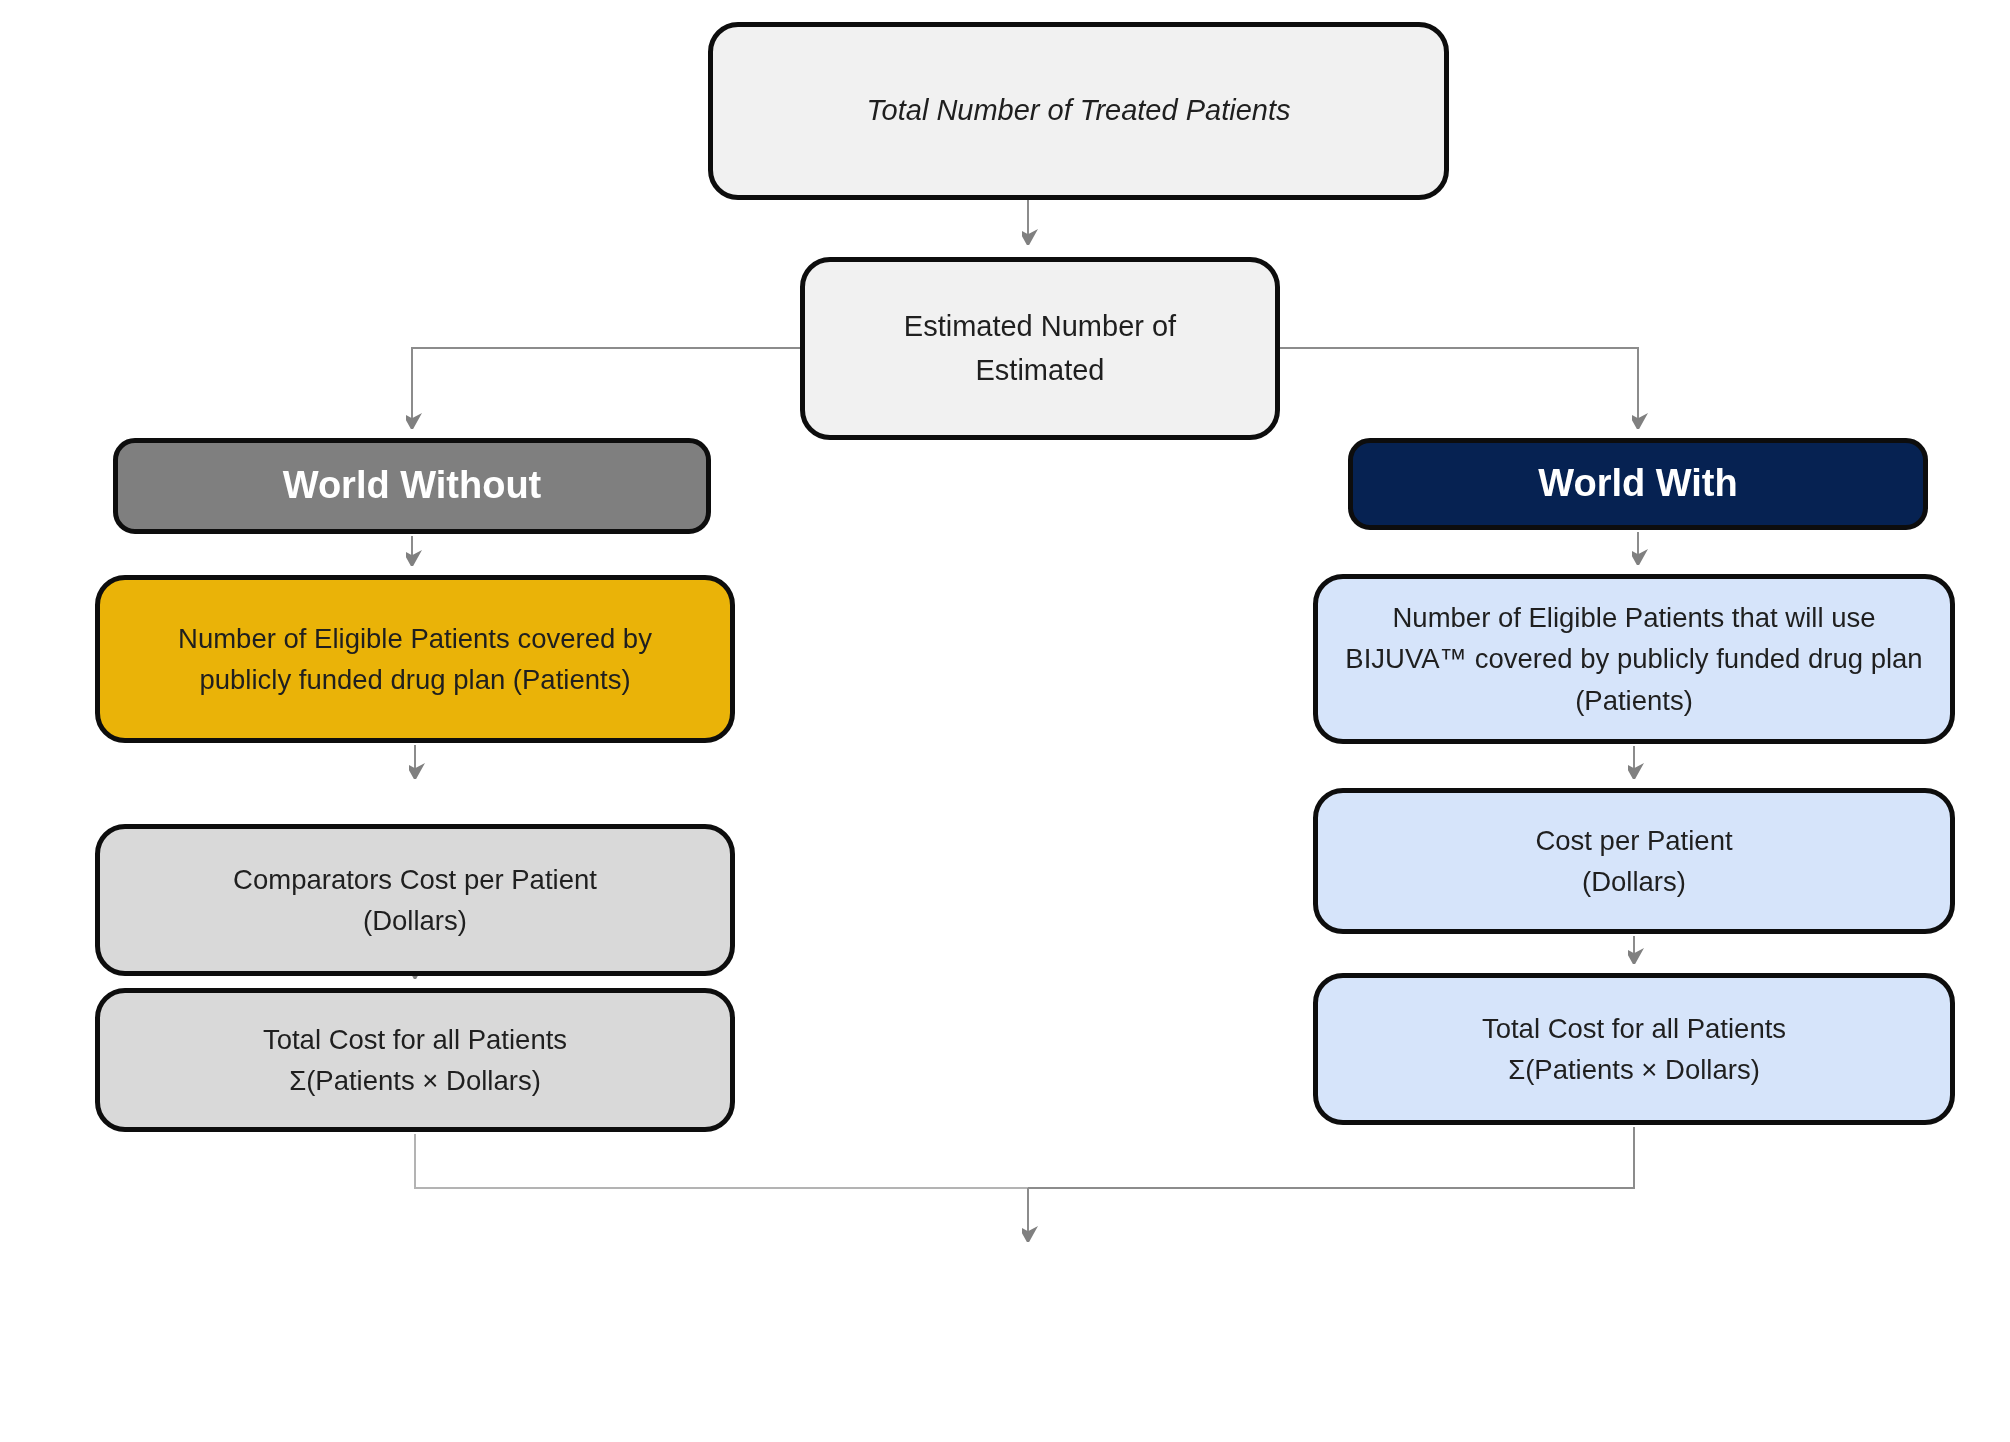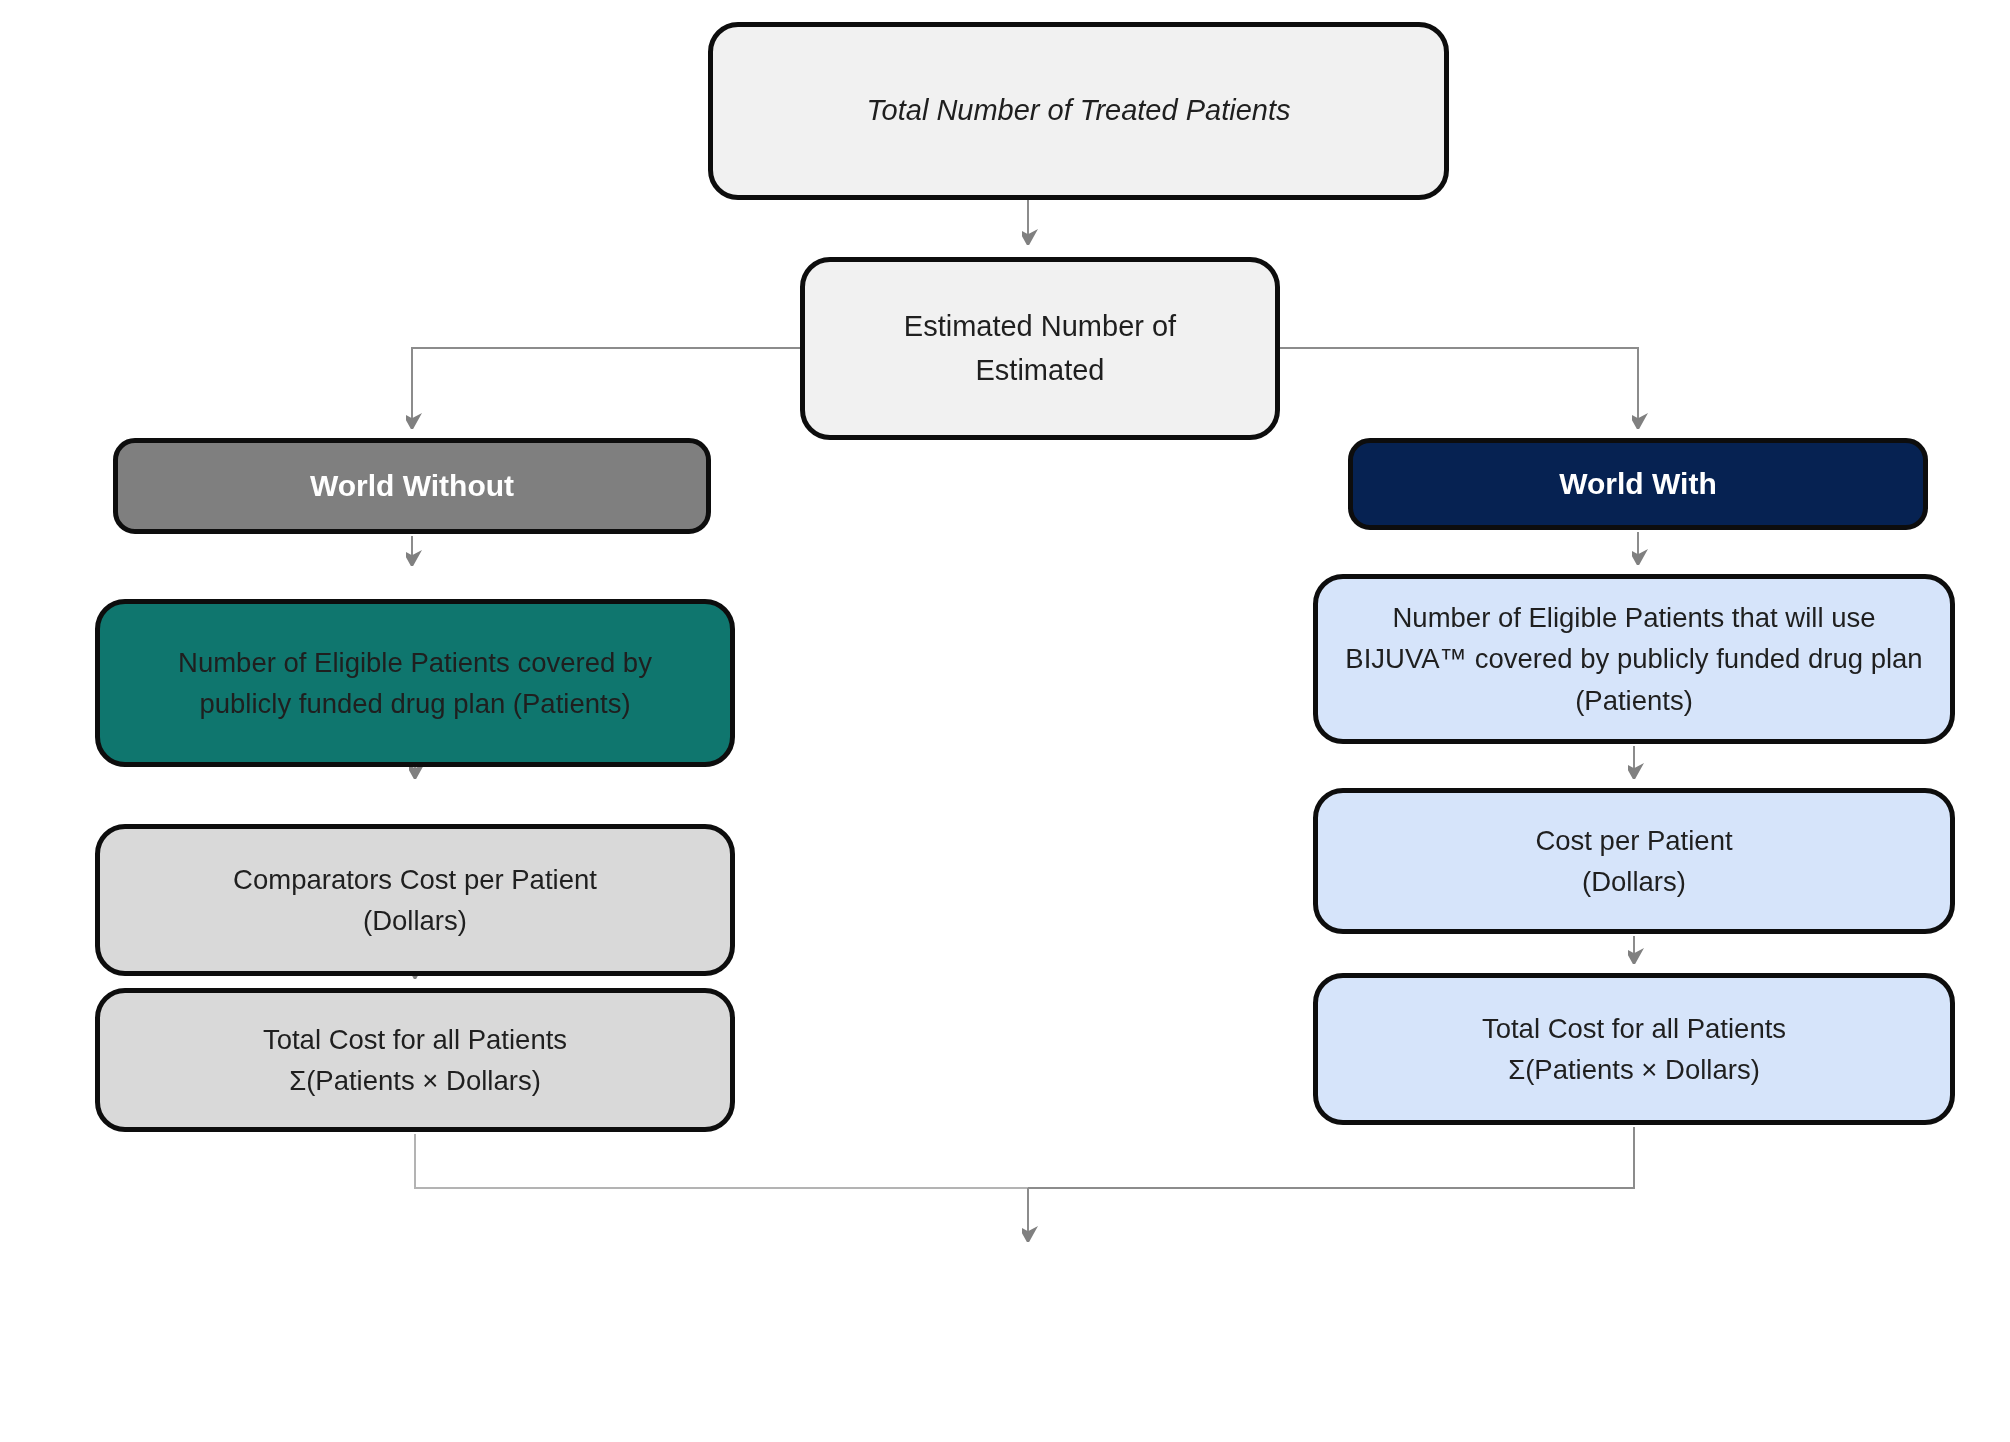--- a/index.html
+++ b/index.html
@@ -26,21 +26,21 @@
     text-align:center;
     color:#1f1f1f;
     line-height:1.5;
   }
   .node .ln { display:block; }
   .neutral { font-size:29px; }
   .header-node {
     border-radius:22px;
     color:#ffffff;
     font-weight:bold;
-    font-size:30px;
+    font-size:38px;
     line-height:1.2;
   }
   .body-node { font-size:27.5px; }
   .footer-node {
     border-radius:34px;
     color:#ffffff;
     font-weight:bold;
     font-size:47px;
     line-height:1.2;
   }
@@ -90,21 +90,21 @@
 
   <div class="node neutral pos-estimated" style="background: rgb(241, 241, 241);">
     <span class="ln">Estimated Number of</span>
     <span class="ln">Estimated</span>
   </div>
 
   <div class="node header-node pos-ww-header" style="background: rgb(127, 127, 127);">
     <span class="ln">World Without</span>
   </div>
 
-  <div class="node body-node pos-ww-elig" style="background: #0f766e; margin-top: 24px;">
+  <div class="node body-node pos-ww-elig" style="background: #eab308;">
     <span class="ln">Number of Eligible Patients covered by publicly funded drug plan (Patients)</span>
   </div>
 
   <div class="node body-node pos-ww-cost" style="background: rgb(217, 217, 217); margin-top: 36px;">
     <span class="ln">Comparators Cost per Patient</span>
     <span class="ln">(Dollars)</span>
   </div>
 
   <div class="node body-node pos-ww-total" style="background: rgb(217, 217, 217);">
     <span class="ln">Total Cost for all Patients</span>

